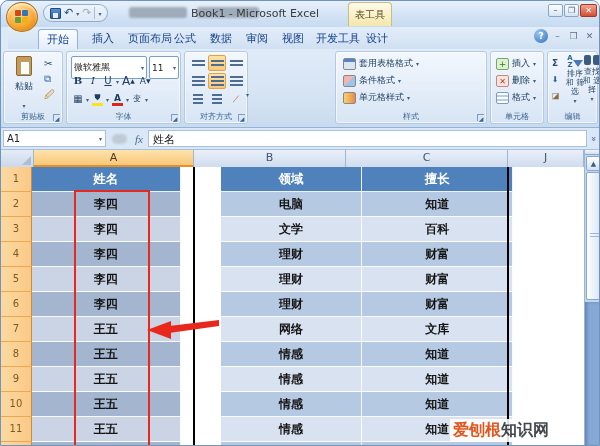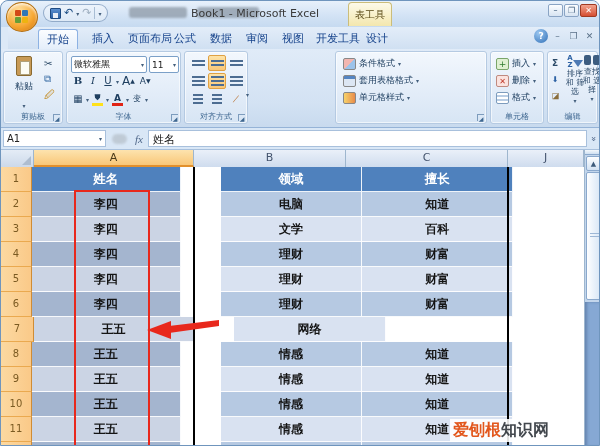--- a/index.html
+++ b/index.html
@@ -53,21 +53,21 @@
     font-size:6px;line-height:7px;color:#3e6790;text-align:center;cursor:pointer;}
   .dd{font-size:6px;color:#44607e;}
   .mini{display:flex;align-items:center;gap:1px;height:14px;padding:0 2px;border-radius:2px;cursor:pointer;font-size:10px;color:#2b4a68;}
   
   #g-clip .paste{position:absolute;left:5px;top:4px;width:30px;height:56px;text-align:center;cursor:pointer;}
   .clipicon{display:inline-block;width:16px;height:20px;background:#c89a56;border:1px solid #8a6a30;border-radius:2px;position:relative;}
   .clipicon:after{content:"";position:absolute;left:3px;top:4px;width:8px;height:12px;background:#fdfdf5;border:1px solid #b0a27c;}
   #g-clip .paste .cap{font-size:9px;color:#1f3f60;}
   #g-clip .col{position:absolute;left:38px;top:4px;display:flex;flex-direction:column;gap:2px;}
   
-  .combo{display:flex;align-items:center;justify-content:space-between;height:17px;background:#fff;
+  .combo{display:flex;align-items:center;justify-content:space-between;height:23px;background:#fff;
     border:1px solid #7ba0c8;border-radius:2px;font-size:9px;color:#222;padding:0 2px;cursor:pointer;white-space:nowrap;overflow:hidden;}
   #g-font .r1{position:absolute;left:4px;top:4px;display:flex;gap:2px;}
   #g-font .r2{position:absolute;left:4px;top:22px;display:flex;gap:1px;align-items:center;}
   #g-font .r3{position:absolute;left:4px;top:40px;display:flex;gap:1px;align-items:center;}
   .fbtn{min-width:14px;height:15px;border:1px solid transparent;border-radius:2px;text-align:center;
     font-size:10px;line-height:14px;color:#1f3f60;cursor:pointer;padding:0 1px;display:flex;align-items:flex-end;justify-content:center;}
   .colorbar{display:block;width:11px;height:3px;margin:0 auto;}
   .stack{display:flex;flex-direction:column;align-items:center;line-height:10px;}
   
   .bars{display:inline-block;width:13px;height:10px;background:
@@ -290,35 +290,36 @@
           <span class="dd">▾</span>
       </div>
       <div class="glabel">对齐方式</div>
       <span class="launcher">◢</span>
     </div>
 
 
     <div class="group" id="g-styles" style="left:334px;width:152px;">
       <div style="position:absolute;left:4px;top:3px;">
         <div class="rowbtn">
+          <span class="sicon si-ft"></span>
+          <span>套用表格格式</span>
+            <span class="dd">▾</span>
+        </div>
+        <div class="rowbtn">
           <span class="sicon si-cf"></span>
           <span>条件格式</span>
             <span class="dd">▾</span>
         </div>
         <div class="rowbtn">
-          <span class="sicon si-ft"></span>
-          <span>套用表格格式</span>
-            <span class="dd">▾</span>
-        </div>
-        <div class="rowbtn">
           <span class="sicon si-cs"></span>
           <span>单元格样式</span>
             <span class="dd">▾</span>
         </div>
       </div>
+      <div class="glabel">样式</div>
       <span class="launcher">◢</span>
     </div>
 
     <div class="group" id="g-cells" style="left:489px;width:54px;">
       <div style="position:absolute;left:2px;top:3px;">
         <div class="rowbtn">
           <span class="sicon si-ins">+</span>
           <span>插入</span>
             <span class="dd">▾</span>
         </div>
@@ -415,20 +416,21 @@
         <div class="gut">6</div>
         <div class="cell ca">李四</div>
         <div class="cell cb">理财</div>
         <div class="cell cc">财富</div>
         <div class="cj"></div>
       </div>
       <div class="row light">
         <div class="gut">7</div>
         <div class="cell ca">王五</div>
         <div class="cell cb">网络</div>
+        <div class="cell cc">文库</div>
         <div class="cj"></div>
       </div>
       <div class="row dark">
         <div class="gut">8</div>
         <div class="cell ca">王五</div>
         <div class="cell cb">情感</div>
         <div class="cell cc">知道</div>
         <div class="cj"></div>
       </div>
       <div class="row light">

